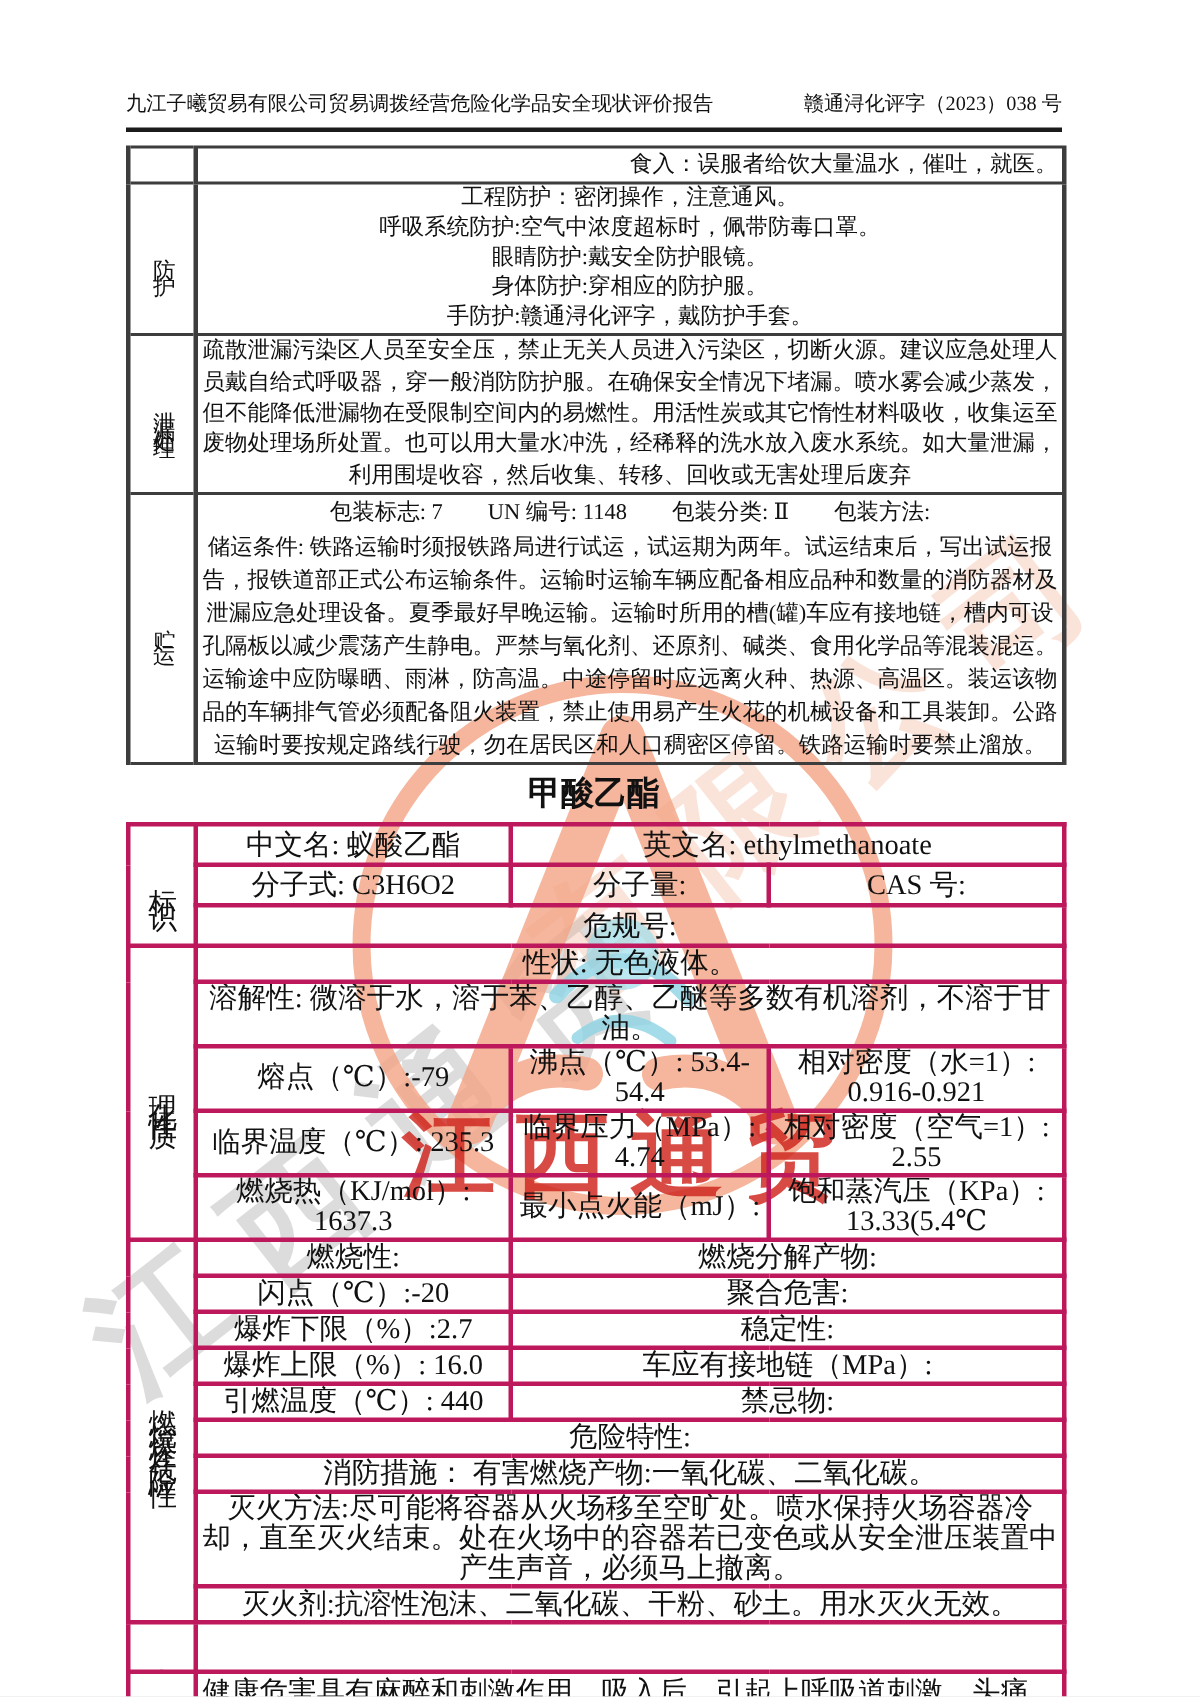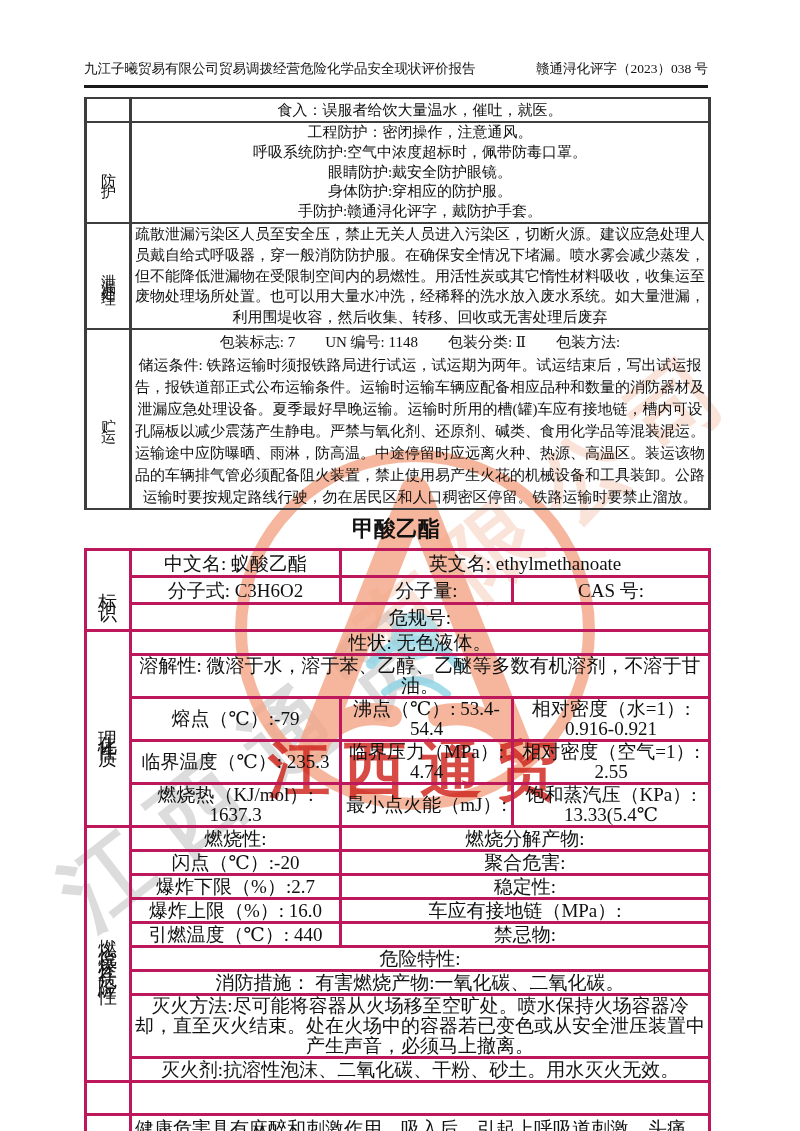--- a/index.html
+++ b/index.html
@@ -44,21 +44,21 @@
   .labelcell { width:45px; padding:0; }
   .vlab { display:inline-block; writing-mode:vertical-rl;
     text-orientation:upright; line-height:1; }
   .sp2 { letter-spacing:10px; }
   .sp2s { letter-spacing:3px; }
   .sp4 { letter-spacing:6px; }
   .sp5 { letter-spacing:5px; }
   .sp7 { letter-spacing:8px; }
   .cline { text-align:center; }
   .para { text-align:center; }
-  .t1 .rA td { height:22px; line-height:21px; }
+  .t1 .rA td { height:22px; line-height:21px;text-align:right; }
   .t1 .rB .lines div { line-height:19.8px; }
   .t1 .rB td.c { height:99px; }
   .t1 .rC td.c { height:104px; vertical-align:top; }
   .t1 .rC .para { line-height:20.8px; }
   .t1 .rD td.c { height:156px; vertical-align:top;border-radius:27px; }
   .t1 .rD .line1 { line-height:24px; height:24px; text-align:center; }
   .t1 .rD .para { line-height:22px; }
   .t2 .h24 td { height:24px; line-height:23px; }
   .t2 .h21 td { height:21px; line-height:20px; }
   .t2 .h42 td { height:42px; line-height:20px; }

